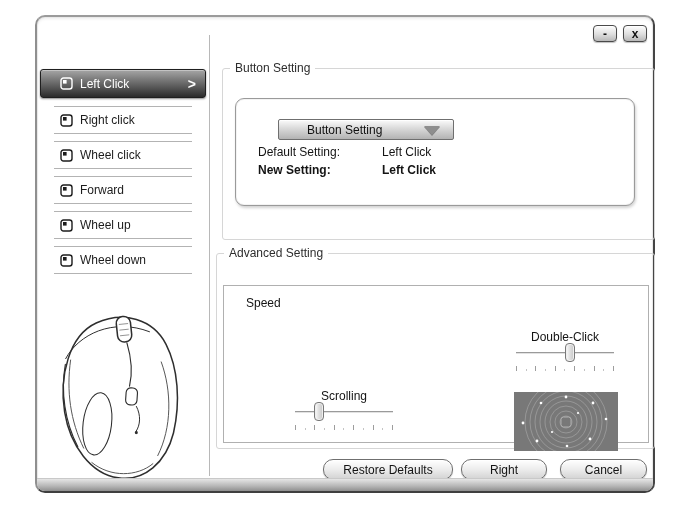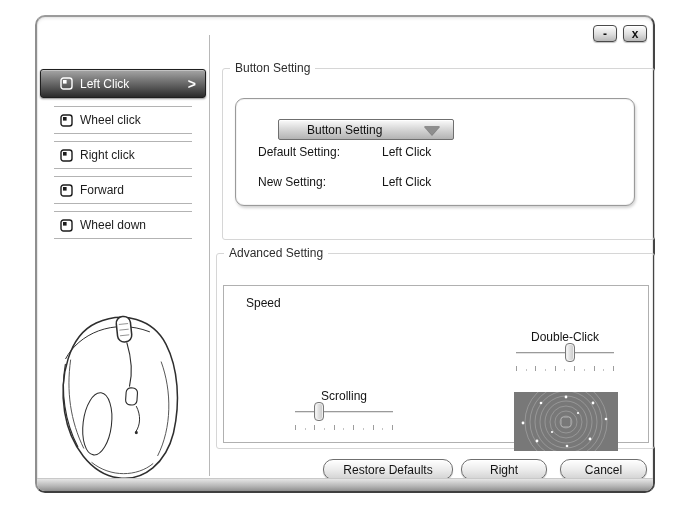--- a/index.html
+++ b/index.html
@@ -43,21 +43,21 @@
   .dropdown{position:absolute;left:42px;top:20px;width:176px;height:21px;border:1px solid #6f6f6f;border-radius:2px;cursor:pointer;
        background:linear-gradient(#fbfbfb,#d9d9d9 45%,#b3b3b3);font-size:12px;color:#101010;text-align:left;padding:0 0 0 28px;
        box-shadow:inset 0 1px 0 rgba(255,255,255,.85);}
   .dd-arrow{position:absolute;right:13px;top:6px;width:0;height:0;border-left:8px solid transparent;border-right:8px solid transparent;
        border-top:9px solid #8e8e8e;filter:drop-shadow(0 1px 0 rgba(80,80,80,.6));}
   .default-btn{position:absolute;left:272px;top:20px;width:88px;height:21px;border:1px solid #6f6f6f;border-radius:2px;cursor:pointer;
        background:linear-gradient(#fbfbfb,#dedede 45%,#b9b9b9);font-size:12px;color:#101010;text-align:center;
        box-shadow:inset 0 1px 0 rgba(255,255,255,.85),0 1px 1px rgba(0,0,0,.2);}
   .row-label{position:absolute;left:22px;font-size:12px;color:#141414;}
   .row-value{position:absolute;left:146px;font-size:12px;color:#141414;}
-  .r1{top:46px;} .r2{top:76px;}
+  .r1{top:46px;} .r2{top:64px;font-weight:bold;}
 
   
   .speed-panel{position:absolute;left:186px;top:262px;width:426px;height:158px;background:#fff;border:1px solid #b0b0b0;margin-top:6px;}
   .speed-label{position:absolute;left:22px;top:10px;font-size:12px;color:#141414;}
   .slider{position:absolute;width:98px;height:44px;}
   .sl-pointer{left:71px;top:46px;} .sl-double{left:292px;top:46px;} .sl-scroll{left:71px;top:105px;}
   .s-label{position:absolute;left:-20px;right:-20px;top:-2px;text-align:center;font-size:12px;color:#141414;}
   .s-track{position:absolute;left:0;right:0;top:20px;height:1px;background:#9a9a9a;box-shadow:0 1px 0 #e2e2e2;}
   .s-thumb{position:absolute;top:11px;width:10px;height:19px;border:1px solid #787878;border-radius:4px;cursor:pointer;
        background:linear-gradient(90deg,#fdfdfd,#e3e3e3 40%,#c7c7c7);box-shadow:inset 0 0 0 1px #efefef;}
@@ -99,33 +99,39 @@
       <svg class="mi" viewBox="0 0 13 13">
           <use href="#micon"></use>
         </svg>
       <span>Left Click</span>
       <span class="chevron">&gt;</span>
     </div>
     <div class="side-item">
       <svg class="mi" viewBox="0 0 13 13">
           <use href="#micon"></use>
         </svg>
+      <span>Right click</span>
+    </div>
+    <div class="side-item">
+      <svg class="mi" viewBox="0 0 13 13">
+          <use href="#micon"></use>
+        </svg>
       <span>Wheel click</span>
     </div>
     <div class="side-item">
       <svg class="mi" viewBox="0 0 13 13">
           <use href="#micon"></use>
         </svg>
-      <span>Right click</span>
-    </div>
-    <div class="side-item">
-      <svg class="mi" viewBox="0 0 13 13">
-          <use href="#micon"></use>
-        </svg>
       <span>Forward</span>
+    </div>
+    <div class="side-item">
+      <svg class="mi" viewBox="0 0 13 13">
+          <use href="#micon"></use>
+        </svg>
+      <span>Wheel up</span>
     </div>
     <div class="side-item">
       <svg class="mi" viewBox="0 0 13 13">
           <use href="#micon"></use>
         </svg>
       <span>Wheel down</span>
     </div>
   </div>
 
   <svg class="mouse-art" viewBox="0 0 170 188">

